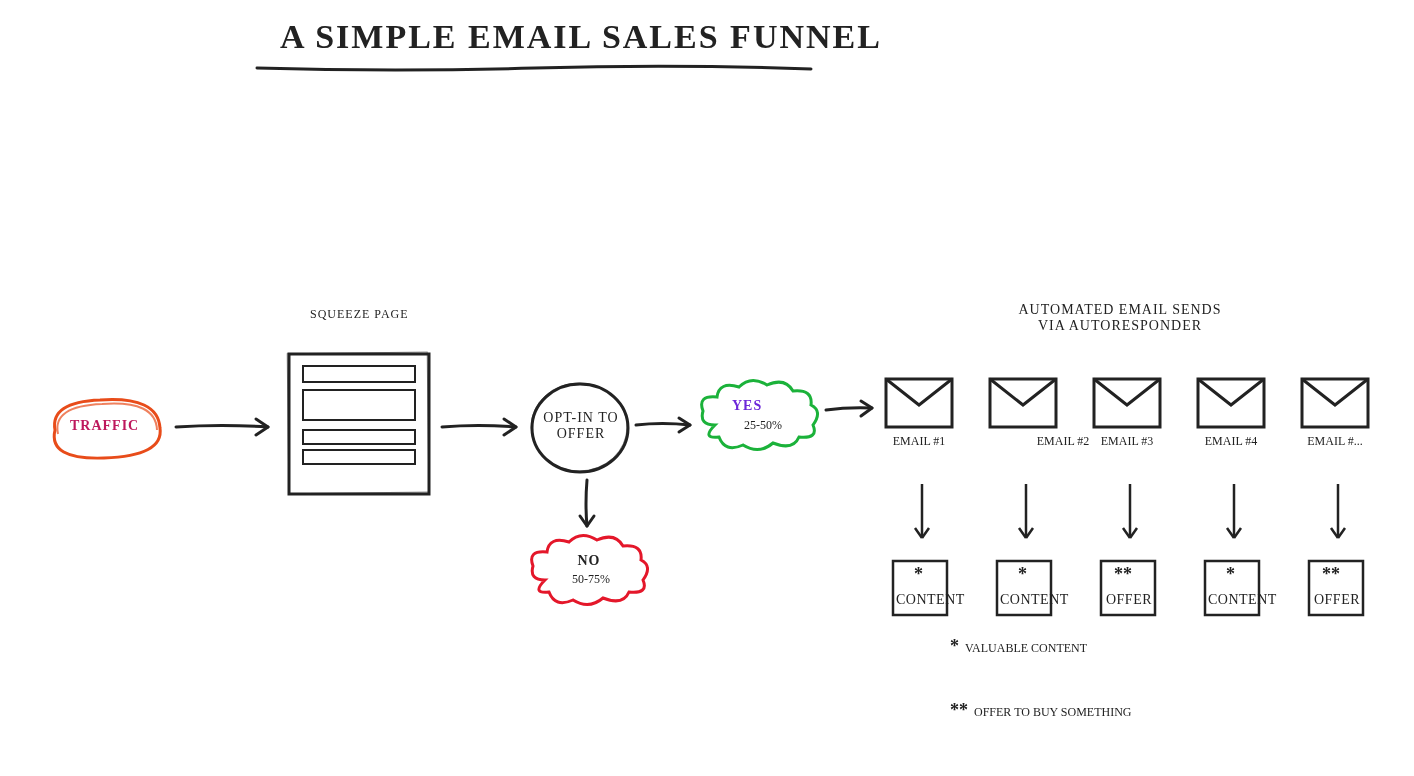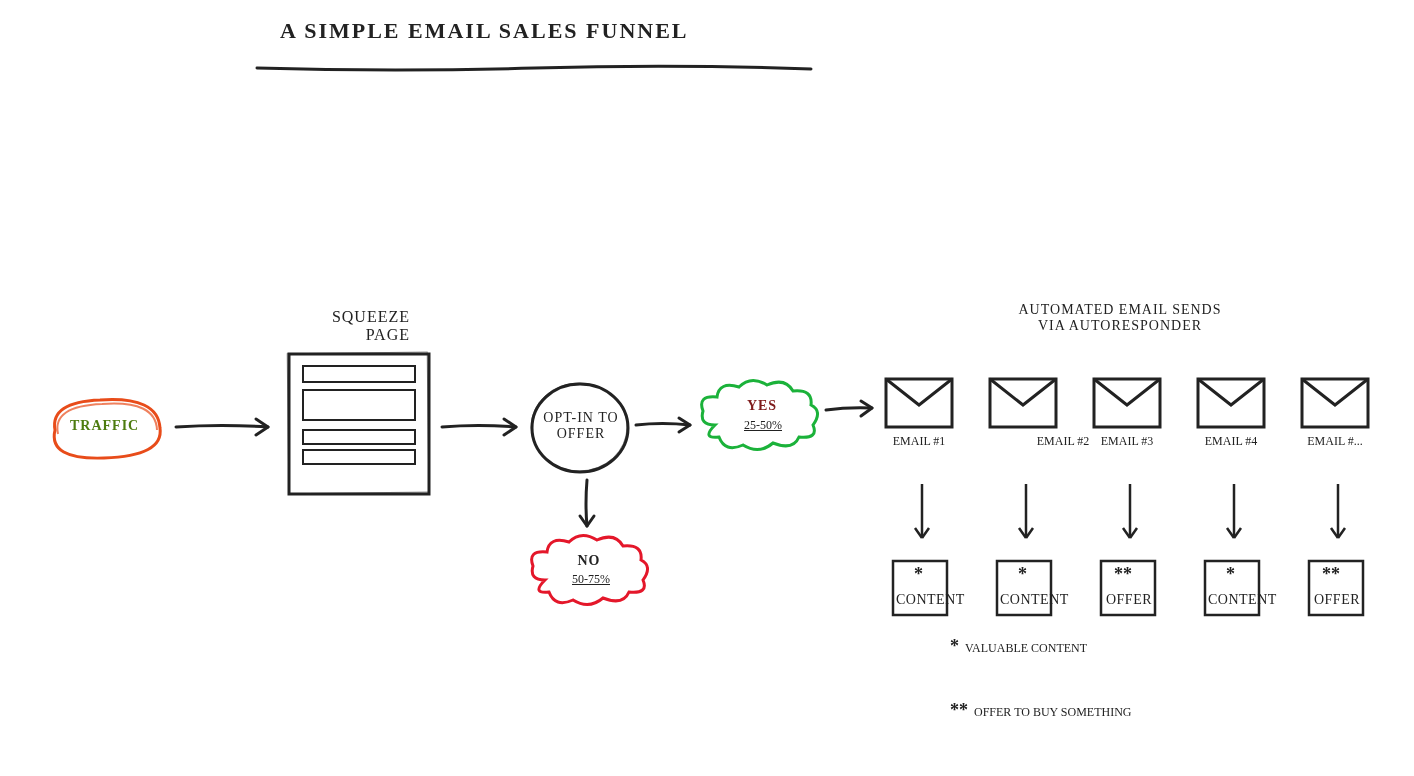--- a/index.html
+++ b/index.html
@@ -1,25 +1,25 @@
 <!DOCTYPE html>
 <html><head>
 <meta charset="utf-8">
 <style>
   html,body{margin:0;padding:0;width:1414px;height:776px;background:#fff;font-family:"Comic Sans MS","Segoe Script","Bradley Hand",cursive;color:#222;}
-  .title{position:absolute;left:280px;top:18px;font-size:22px;letter-spacing:2px;font-weight:600;}
+  .title{position:absolute;left:280px;top:18px;font-size:34px;letter-spacing:2px;font-weight:600;}
   .title-underline{position:absolute;left:255px;top:62px;}
   .node-text{font-size:14px;letter-spacing:1px;text-align:center;line-height:1.15;}
-  .small{font-size:12px;text-decoration:underline;}
+  .small{font-size:12px;}
   .tiny{font-size:14px;letter-spacing:0.5px;}
-  .traffic{position:absolute;left:70px;top:418px;color:#4d7c0f;font-weight:600;}
-  .squeeze-label{position:absolute;left:310px;top:308px;font-size:16px;text-align:right;width:100px;}
+  .traffic{position:absolute;left:70px;top:418px;color:#be185d;font-weight:600;}
+  .squeeze-label{position:absolute;left:310px;top:308px;font-size:12px;text-align:left;width:100px;}
   .squeeze-box{position:absolute;left:285px;top:350px;}
   .optin{position:absolute;left:543px;top:410px;text-align:center;width:76px;}
-  .yes-lbl{position:absolute;left:732px;top:398px;text-align:center;width:60px;color:#7f1d1d;font-weight:700;}
+  .yes-lbl{position:absolute;left:732px;top:398px;text-align:left;width:60px;color:#6d28d9;font-weight:700;}
   .yes-sub{position:absolute;left:727px;top:418px;text-align:center;width:72px;}
   .no-lbl{position:absolute;left:564px;top:553px;text-align:center;width:50px;font-weight:700;}
   .no-sub{position:absolute;left:558px;top:572px;text-align:center;width:66px;}
   .auto-lbl{position:absolute;left:1010px;top:302px;text-align:center;width:220px;font-size:14px;}
   .email-lbl{position:absolute;text-align:center;width:70px;font-size:12px;}
   .result-box-lbl{position:absolute;text-align:center;width:50px;}
   .star-lbl{position:absolute;font-size:12px;}
   .legend{position:absolute;left:950px;font-size:12px;}
 </style>
 </head>

